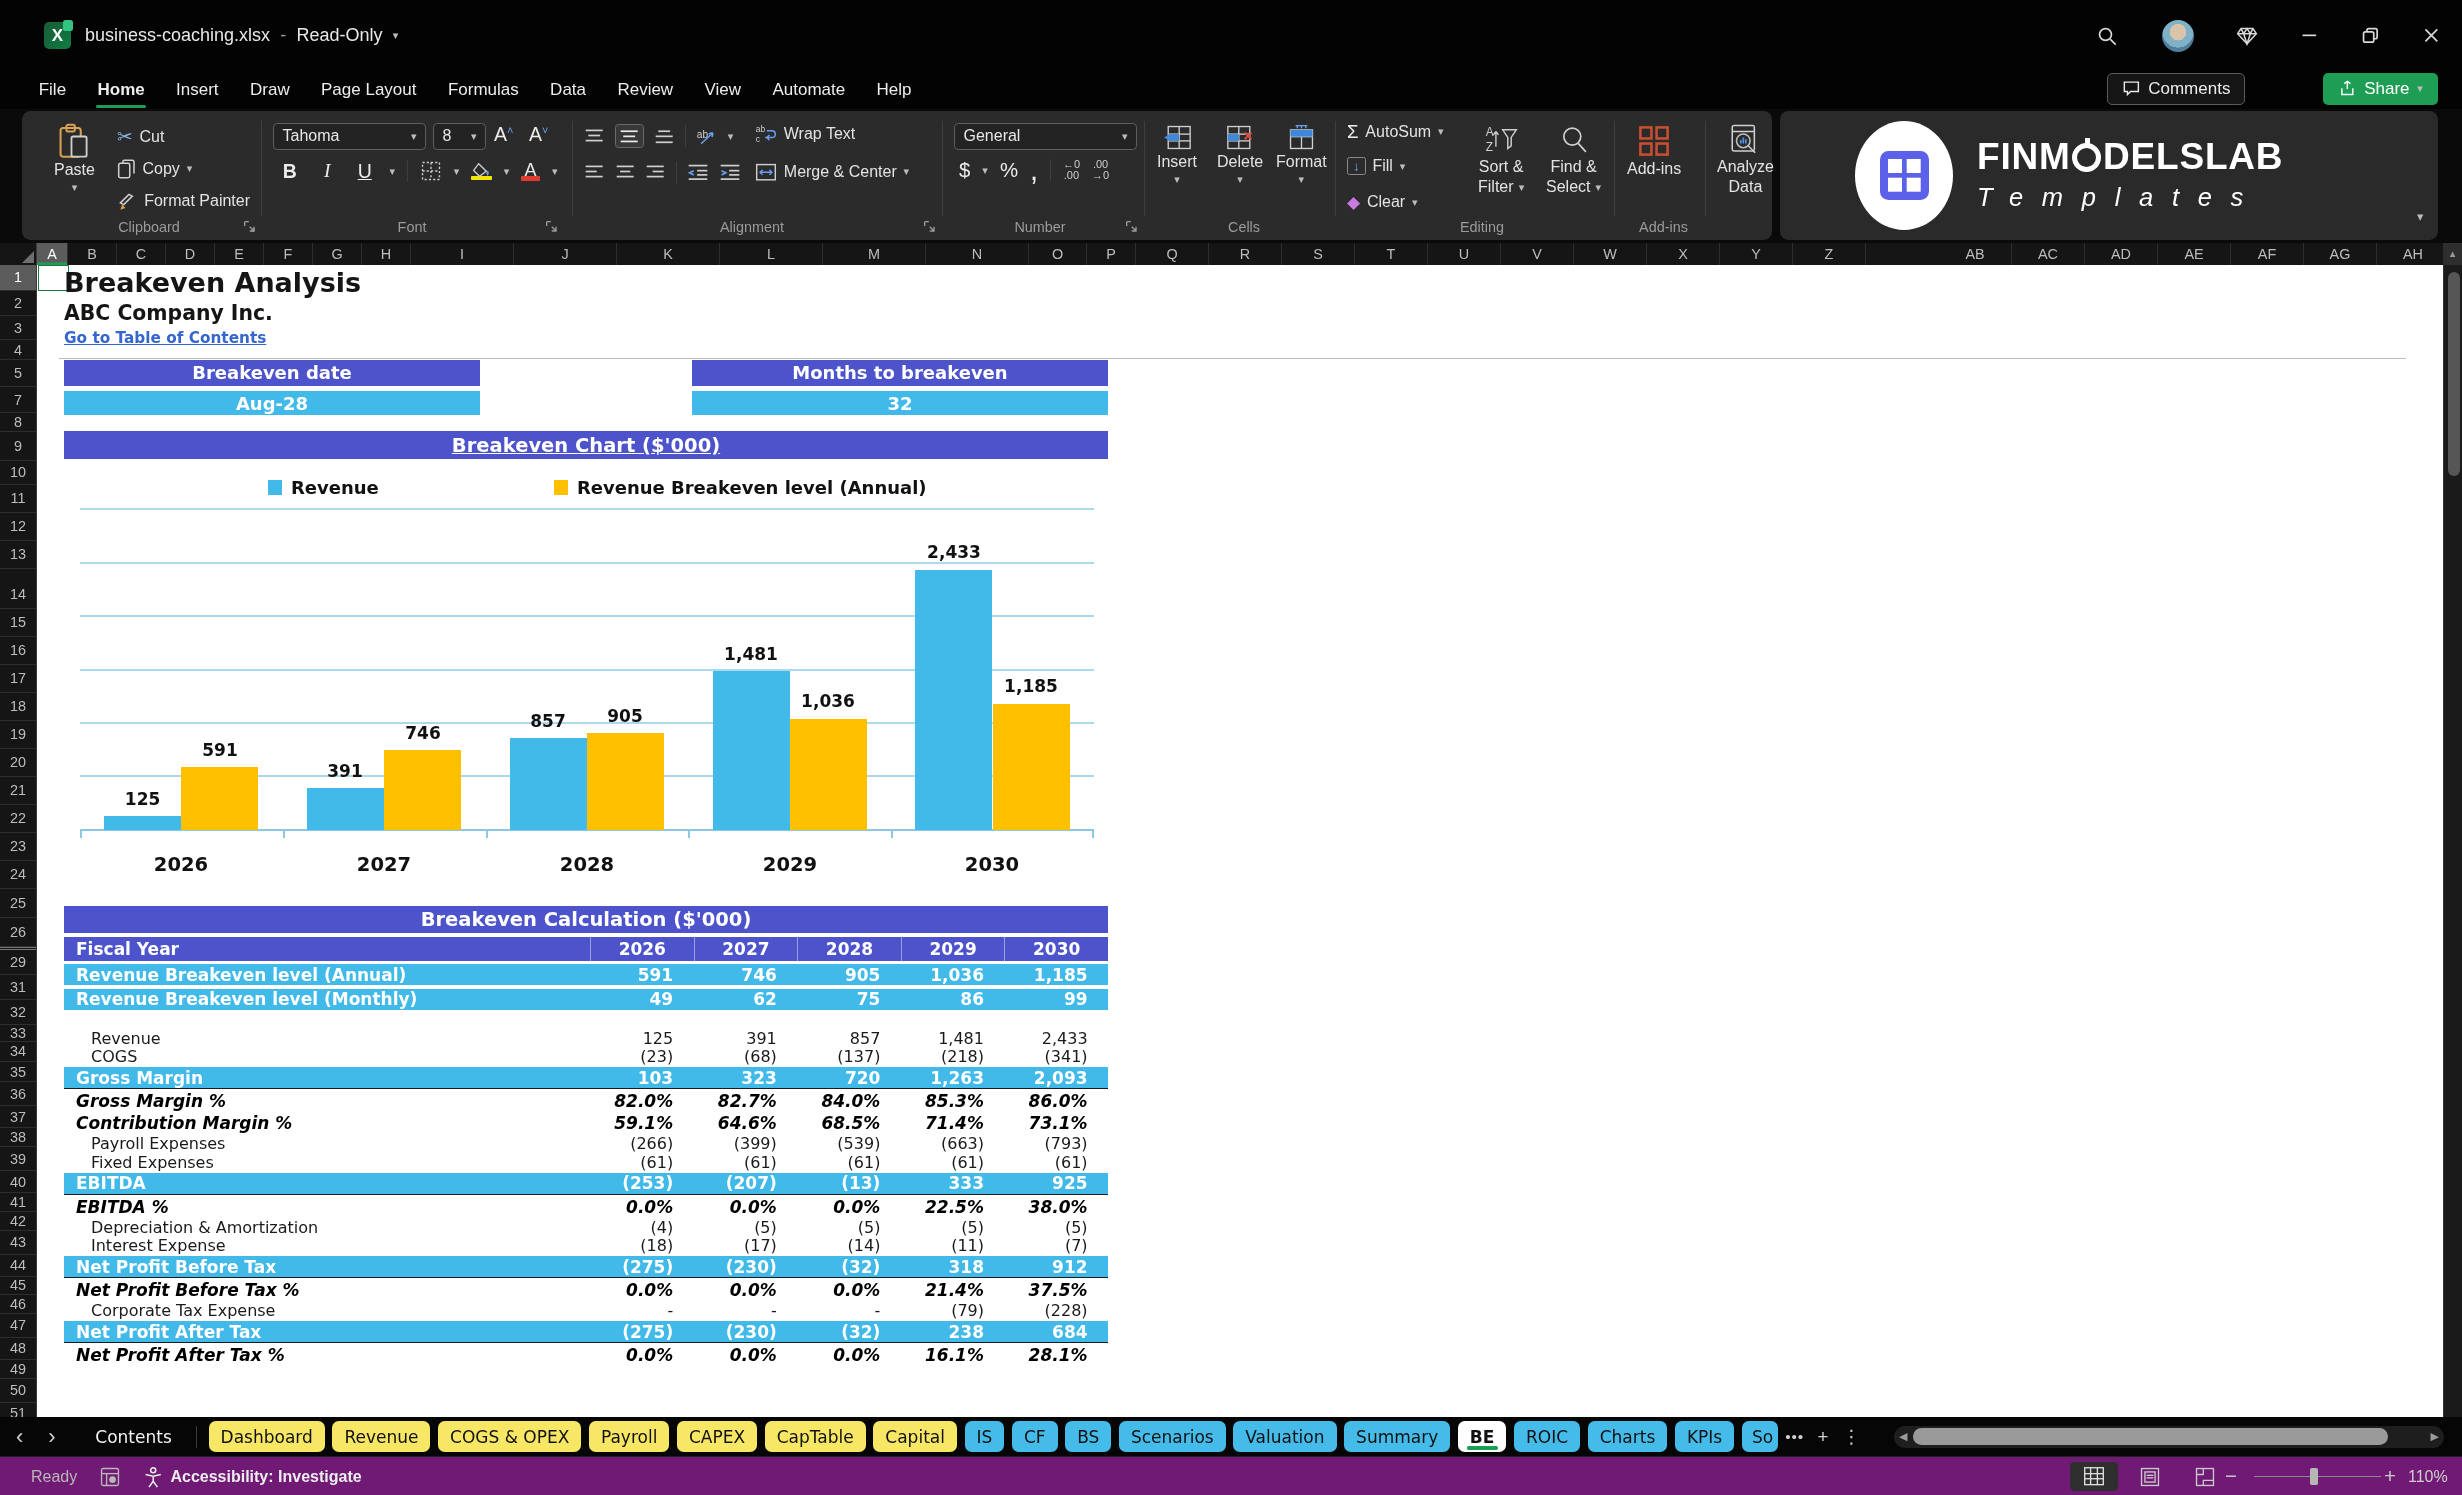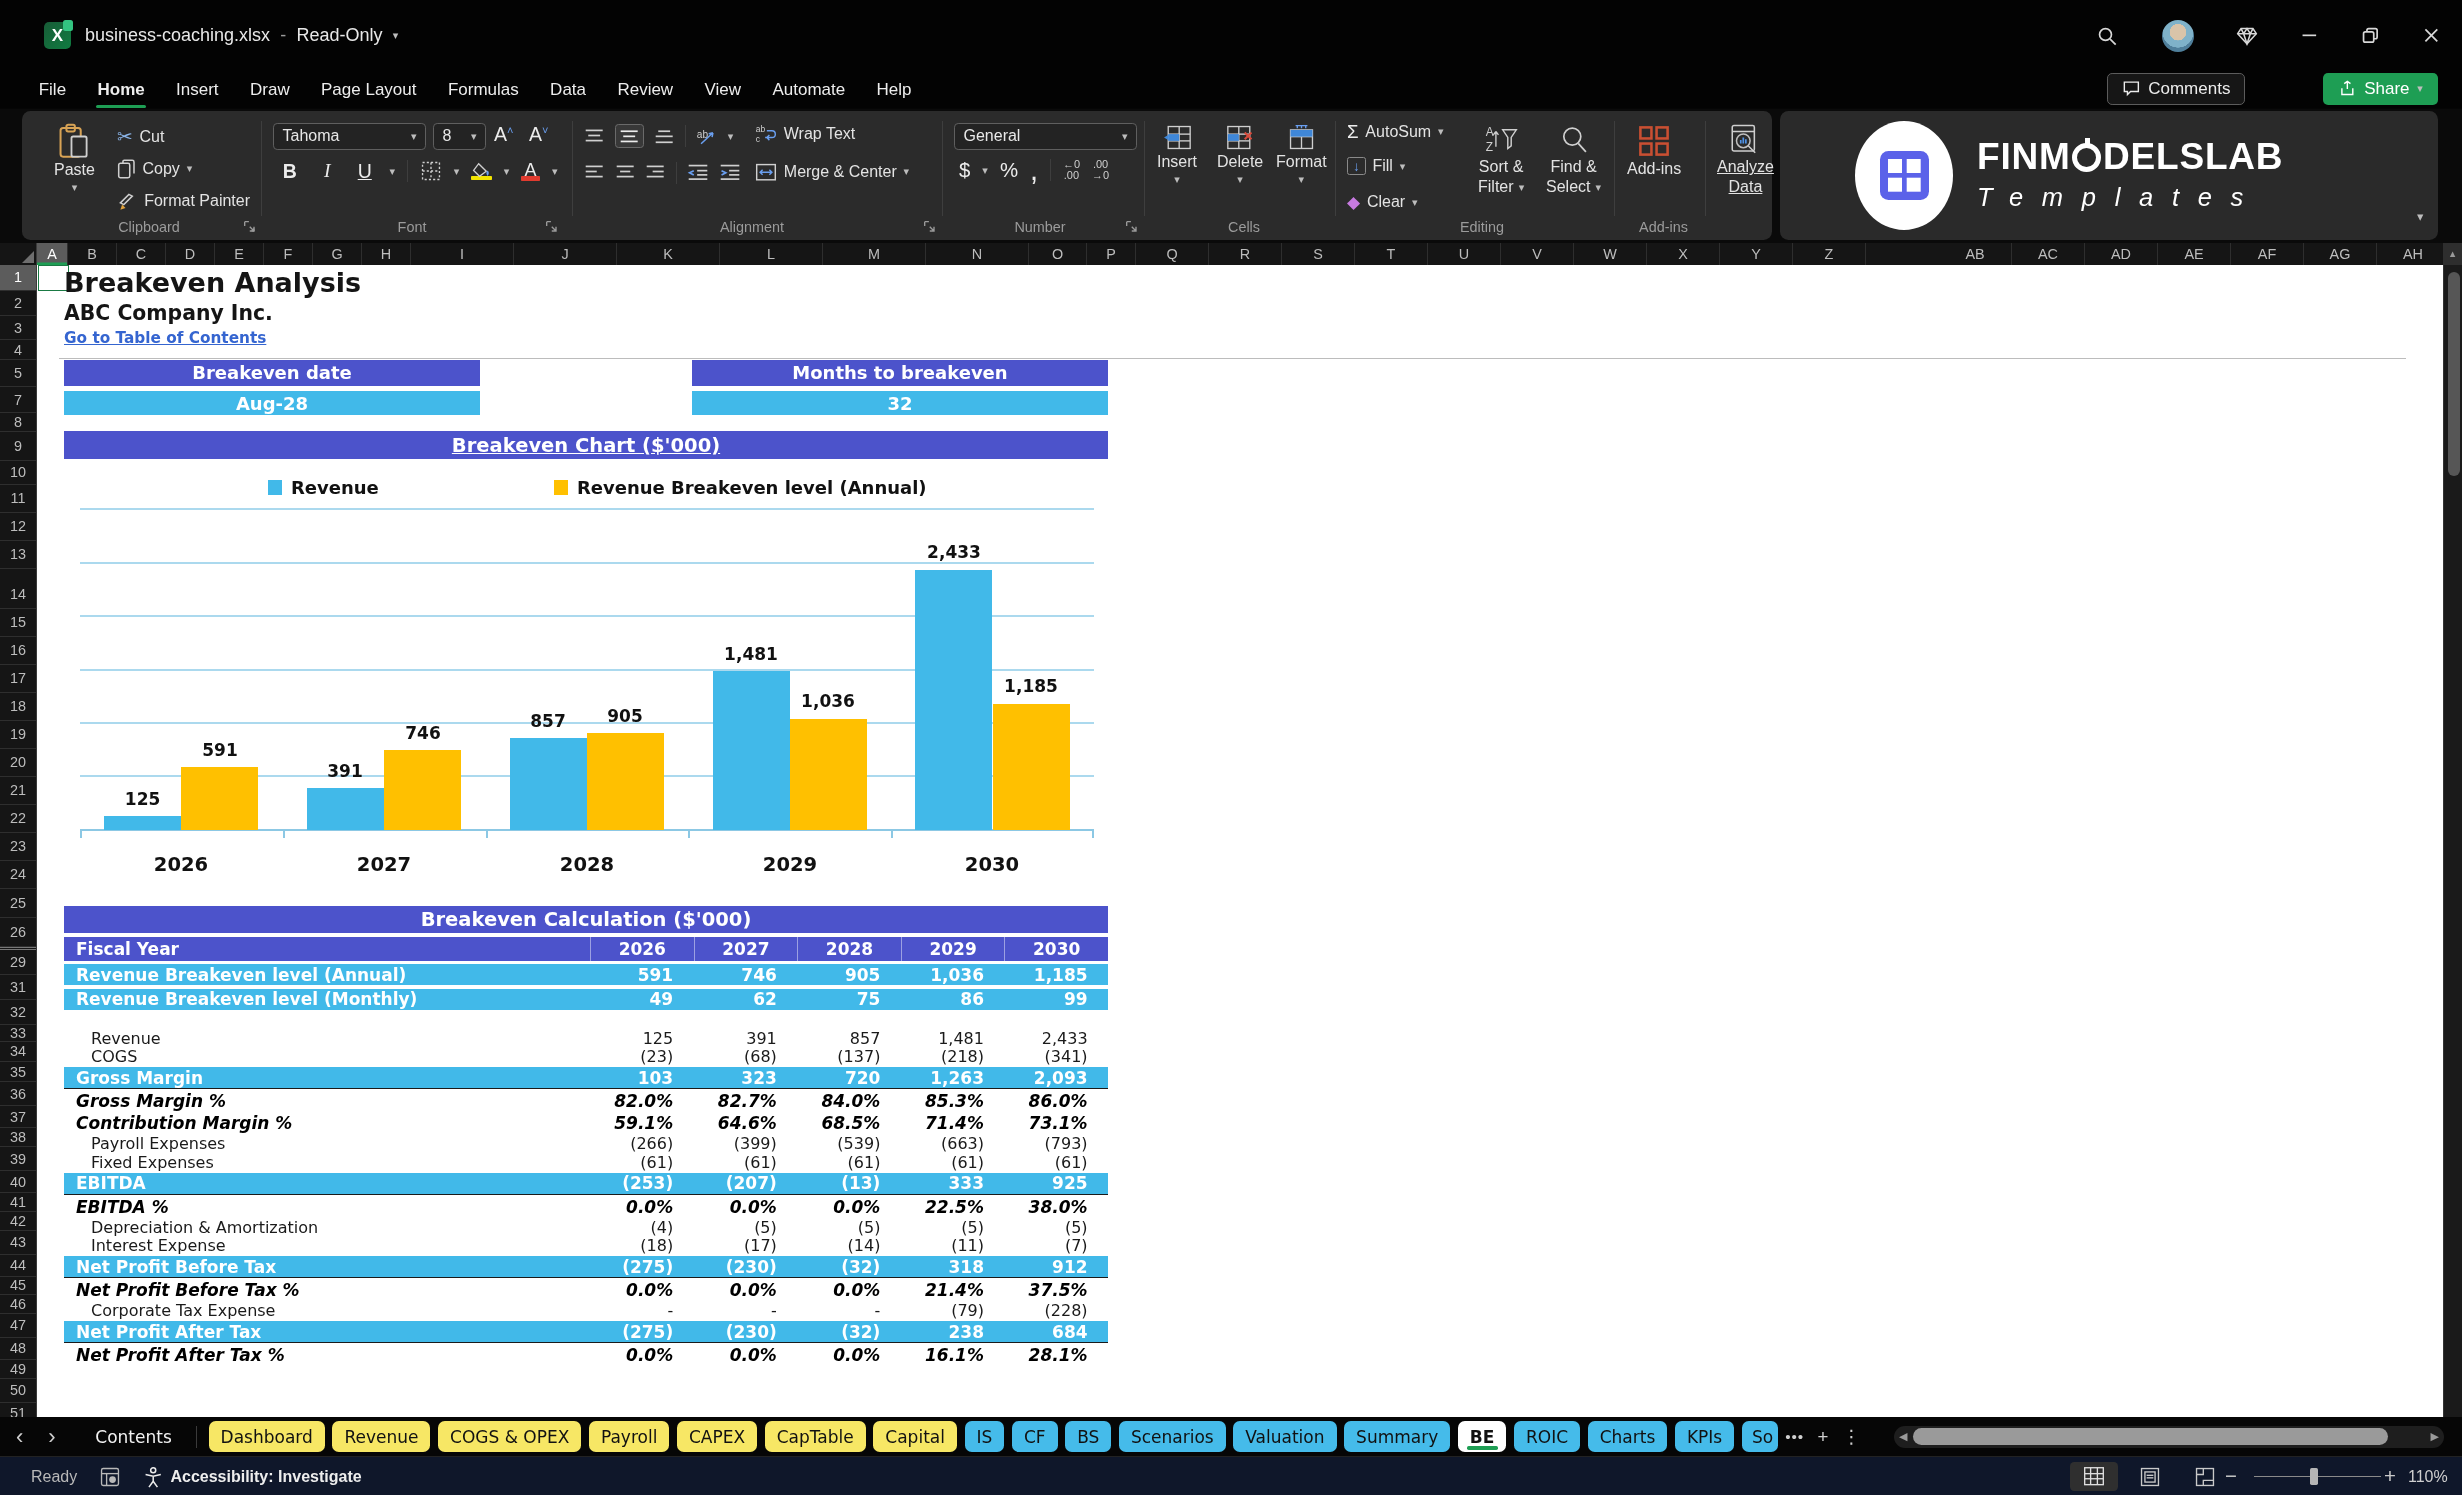--- a/index.html
+++ b/index.html
@@ -145,21 +145,21 @@
     background:var(--green); border-radius:1.7px;}
   .stab.clipped{width:36px; overflow:hidden; padding:0 0 0 10.2px;}
   .tabdiv{width:0.8px; height:22px; background:#3a3a3a; margin-right:12px; flex:0 0 auto;}
   .tbtn{color:#cfcfcf; font-size:18.7px; margin-right:13.6px; flex:0 0 auto;}
   #hscroll{position:absolute; left:1894px; top:8.5px; width:550px; height:22px; background:#1e1e1e; border-radius:11px;}
   #hthumb{position:absolute; left:18.7px; top:2.5px; width:475px; height:17px; background:#9a9a9a; border-radius:8.5px;}
   #hs-left{position:absolute; left:5.1px; top:4.2px; color:#9a9a9a; font-size:11px;}
   #hs-right{position:absolute; right:5.1px; top:4.2px; color:#9a9a9a; font-size:11px;}
 
   
-  #statusbar{left:0; top:1456px; width:2462px; height:39px; background:#0f172a; border-top:0.8px solid #222;}
+  #statusbar{left:0; top:1456px; width:2462px; height:39px; background:#701a75; border-top:0.8px solid #222;}
   #status-left{left:31px; top:0; height:39px; gap:22px;}
   #ready{color:#b8b8b8; font-size:16px;}
   #acc-text{color:#ededed; font-size:16px; font-weight:bold;}
   .vbtn{top:5.1px; width:48px; height:29px; display:flex; align-items:center; justify-content:center; color:#c9c9c9;}
   .vbtn.on{background:#2f2f2f; border-radius:4.2px;}
   #zoom-minus{left:2225px; top:0; height:39px; color:#c9c9c9; font-size:20.4px;}
   #zslider{left:2254px; top:18.7px; width:127px; height:1.7px; background:#8a8a8a;}
   #zthumb{left:2310px; top:11px; width:7.6px; height:17px; background:#b5b5b5; border-radius:1.7px;}
   #zoom-plus{left:2384px; top:0; height:39px; color:#c9c9c9; font-size:20.4px;}
   #zoom-pct{left:2408px; top:0; height:39px; color:#cfcfcf; font-size:16px;}
@@ -503,21 +503,21 @@
         <svg class="ic" width="34" height="34" viewBox="0 0 40 40" fill="none" stroke="#C94F32" stroke-width="3">
             <rect x="4" y="4" width="13" height="13"></rect>
             <rect x="23" y="4" width="13" height="13"></rect>
             <rect x="4" y="23" width="13" height="13"></rect>
             <rect x="23" y="23" width="13" height="13"></rect>
           </svg>
         <span class="rlabel">Add-ins</span>
       </div>
       <div class="glabel abs" style="left:1595px; width:93px;">Add-ins</div>
       <div class="gdiv abs" style="left:1683px"></div>
-      <div class="bigbtn abs" style="left:1695px; top:12px;text-decoration:underline;">
+      <div class="bigbtn abs" style="left:1695px; top:12px;">
         <svg class="ic" width="34" height="34" viewBox="0 0 40 40" fill="none" stroke="#cfcfcf" stroke-width="1.8">
             <rect x="5" y="3" width="26" height="30" rx="2"></rect>
             <line x1="5" y1="10" x2="31" y2="10"></line>
             <circle cx="18" cy="21" r="8" stroke="#bfbfbf"></circle>
             <path d="M15 24 v-4 M18 24 v-7 M21 24 v-5" stroke="#4F93E8" stroke-width="2"></path>
             <line x1="24" y1="27" x2="32" y2="35"></line>
           </svg>
         <span class="rlabel"><span>Analyze</span></span>
         <span class="rlabel"><span>Data</span></span>
       </div>

